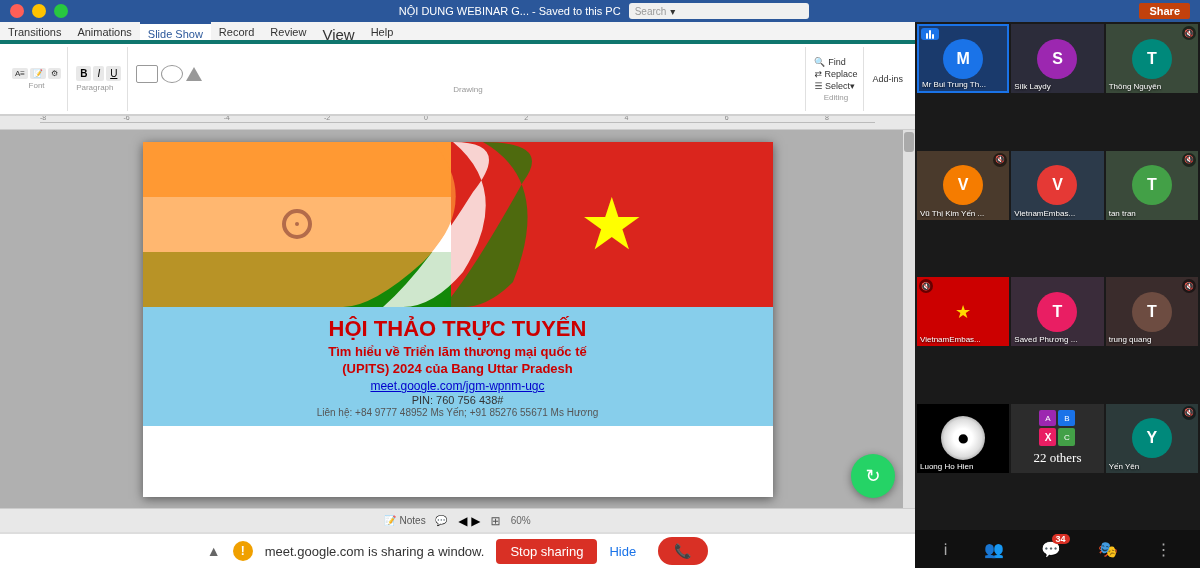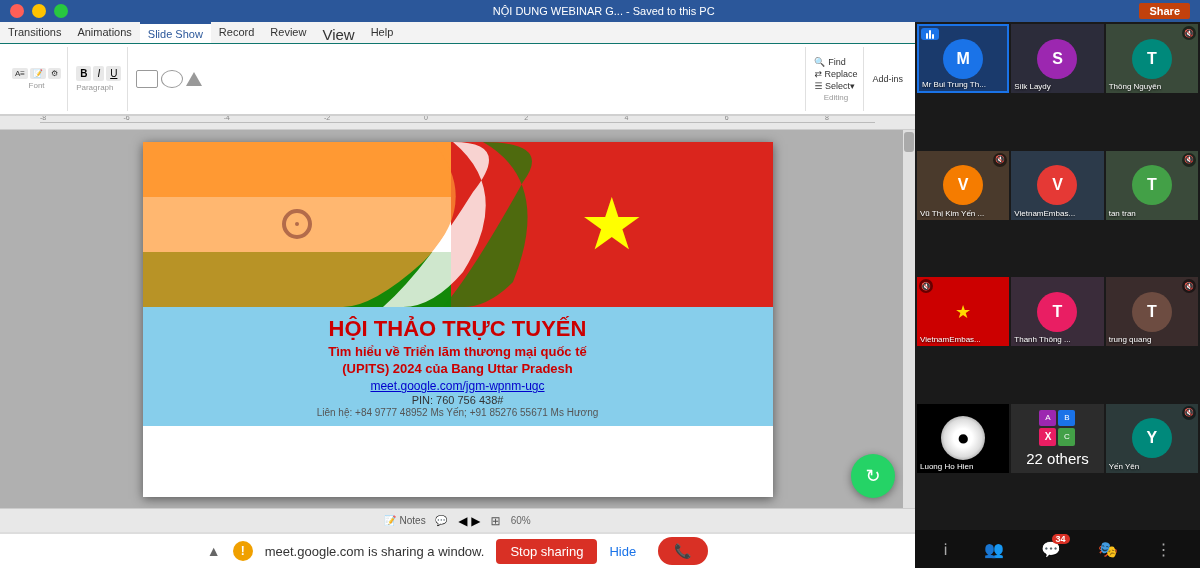--- a/index.html
+++ b/index.html
@@ -19,31 +19,35 @@
 <div style="width:1200px;height:568px;display:flex;flex-direction:column;overflow:hidden;">
 
   <div style="background:#2b579a;height:22px;display:flex;align-items:center;justify-content:space-between;padding:0 10px;flex-shrink:0;">
     <div style="display:flex;align-items:center;gap:8px;">
       <div style="width:14px;height:14px;background:#ff5f57;border-radius:50%;cursor:pointer;"></div>
       <div style="width:14px;height:14px;background:#ffc300;border-radius:50%;cursor:pointer;"></div>
       <div style="width:14px;height:14px;background:#28c840;border-radius:50%;cursor:pointer;"></div>
     </div>
     <div style="color:white;font-size:11px;display:flex;align-items:center;gap:8px;">
       <span>NỘI DUNG WEBINAR G... - Saved to this PC</span>
+      <div style="background:#f0f0f0;border-radius:3px;height:16px;width:180px;display:flex;align-items:center;padding:0 6px;">
+        <span style="color:#999;font-size:10px;">Search</span>
+        <span style="color:#333;font-size:10px;margin-left:4px;">▾</span>
+      </div>
     </div>
     <div style="display:flex;gap:6px;align-items:center;">
       <button style="background:#c2410c;color:white;border:none;border-radius:2px;padding:2px 10px;font-size:11px;cursor:pointer;font-weight:bold;">Share</button>
     </div>
   </div>
 
   <div style="display:flex;flex:1;overflow:hidden;">
 
     <div style="flex:1;display:flex;flex-direction:column;overflow:hidden;background:#c8c8c8;">
 
-      <div style="background:#f3f3f3;display:flex;border-bottom:1px solid #0f766e;height:22px;">
+      <div style="background:#f3f3f3;display:flex;border-bottom:4px solid #0f766e;height:22px;">
         <div style="padding:4px 8px;font-size:11px;color:#333;cursor:pointer;">Transitions</div>
         <div style="padding:4px 8px;font-size:11px;color:#333;cursor:pointer;">Animations</div>
         <div style="padding:4px 8px;font-size:11px;color:#2b579a;border-top:2px solid #2b579a;background:#fff;cursor:pointer;">Slide Show</div>
         <div style="padding:4px 8px;font-size:11px;color:#333;cursor:pointer;">Record</div>
         <div style="padding:4px 8px;font-size:11px;color:#333;cursor:pointer;">Review</div>
         <div style="padding:4px 8px;font-size:15px;color:#333;cursor:pointer;">View</div>
         <div style="padding:4px 8px;font-size:11px;color:#333;cursor:pointer;">Help</div>
       </div>
 
       <div style="background:#fff;height:72px;display:flex;align-items:center;padding:2px 6px;gap:2px;border-bottom:2px solid #d0d0d0;overflow:hidden;">
@@ -63,20 +67,21 @@
             <span style="background:#e8e8e8;padding:2px 4px;border-radius:2px;cursor:pointer;font-size:10px;text-decoration:underline;">U</span>
           </div>
           <div style="font-size:8px;color:#999;text-align:left;">Paragraph</div>
         </div>
         <div style="display:flex;flex-direction:column;gap:2px;padding:0 6px;border-right:1px solid #e0e0e0;height:64px;justify-content:center;flex:1;">
           <div style="display:flex;gap:3px;align-items:center;flex-wrap:wrap;">
             <div style="width:22px;height:18px;border:1px solid #999;border-radius:2px;background:#fff;"></div>
             <div style="width:22px;height:18px;border:1px solid #999;border-radius:50%;background:#fff;"></div>
             <div style="border-left:8px solid transparent;border-right:8px solid transparent;border-bottom:14px solid #999;"></div>
           </div>
+          <div style="font-size:8px;color:#999;text-align:center;">Drawing</div>
         </div>
         <div style="display:flex;flex-direction:column;gap:2px;padding:0 6px;border-right:1px solid #e0e0e0;height:64px;justify-content:center;">
           <div style="font-size:9px;display:flex;flex-direction:column;gap:2px;">
             <span style="cursor:pointer;color:#333;">🔍 Find</span>
             <span style="cursor:pointer;color:#333;">⇄ Replace</span>
             <span style="cursor:pointer;color:#333;">☰ Select▾</span>
           </div>
           <div style="font-size:8px;color:#999;text-align:center;">Editing</div>
         </div>
         <div style="display:flex;flex-direction:column;gap:2px;padding:0 6px;height:64px;justify-content:center;">
@@ -221,21 +226,21 @@
             <div style="flex:1;background:#cc0000;display:flex;align-items:center;justify-content:center;">
               <span style="color:gold;font-size:18px;">★</span>
             </div>
           </div>
           <div style="position:absolute;top:2px;left:2px;color:white;font-size:8px;background:rgba(0,0,0,0.5);border-radius:50%;width:14px;height:14px;display:flex;align-items:center;justify-content:center;">🔇</div>
           <div style="position:absolute;bottom:2px;left:3px;color:white;font-size:8px;font-weight:500;text-shadow:0 1px 2px rgba(0,0,0,0.9);white-space:nowrap;overflow:hidden;text-overflow:ellipsis;max-width:90%;">VietnamEmbas...</div>
         </div>
 
         <div style="position:relative;background:#3a2c3a;overflow:hidden;display:flex;align-items:center;justify-content:center;aspect-ratio:4/3;">
           <div style="width:40px;height:40px;border-radius:50%;background:#e91e63;display:flex;align-items:center;justify-content:center;color:white;font-size:16px;font-weight:bold;">T</div>
-          <div style="position:absolute;bottom:2px;left:3px;color:white;font-size:8px;font-weight:500;text-shadow:0 1px 2px rgba(0,0,0,0.9);white-space:nowrap;overflow:hidden;text-overflow:ellipsis;max-width:90%;">Thanh Thông ...</div>
+          <div style="position:absolute;bottom:2px;left:3px;color:white;font-size:8px;font-weight:500;text-shadow:0 1px 2px rgba(0,0,0,0.9);white-space:nowrap;overflow:hidden;text-overflow:ellipsis;max-width:90%;">Saved Phương ...</div>
         </div>
 
         <div style="position:relative;background:#3a2c2c;overflow:hidden;display:flex;align-items:center;justify-content:center;aspect-ratio:4/3;">
           <div style="position:absolute;top:2px;right:2px;color:white;font-size:8px;background:rgba(0,0,0,0.5);border-radius:50%;width:14px;height:14px;display:flex;align-items:center;justify-content:center;">🔇</div>
           <div style="width:40px;height:40px;border-radius:50%;background:#6d4c41;display:flex;align-items:center;justify-content:center;color:white;font-size:16px;font-weight:bold;">T</div>
           <div style="position:absolute;bottom:2px;left:3px;color:white;font-size:8px;font-weight:500;text-shadow:0 1px 2px rgba(0,0,0,0.9);">trung quang</div>
         </div>
 
         <div style="position:relative;background:#000;overflow:hidden;display:flex;align-items:center;justify-content:center;aspect-ratio:4/3;">
 
@@ -246,21 +251,21 @@
         <div style="position:relative;background:#2c2c2c;overflow:hidden;display:flex;flex-direction:column;align-items:center;justify-content:center;aspect-ratio:4/3;gap:4px;">
 
           <div style="display:grid;grid-template-columns:1fr 1fr;gap:2px;width:36px;height:36px;">
             <div style="background:#9c27b0;border-radius:2px;display:flex;align-items:center;justify-content:center;color:white;font-size:8px;">A</div>
             <div style="background:#1a73e8;border-radius:2px;display:flex;align-items:center;justify-content:center;color:white;font-size:8px;">B</div>
             <div style="background:#e91e63;border-radius:2px;display:flex;align-items:center;justify-content:center;">
               <span style="color:white;font-size:10px;font-weight:bold;">X</span>
             </div>
             <div style="background:#43a047;border-radius:2px;display:flex;align-items:center;justify-content:center;color:white;font-size:8px;">C</div>
           </div>
-          <div style="color:white;font-size:15px;font-weight:500;">22 others</div>
+          <div style="color:white;font-size:13px;font-weight:500;font-family:Liberation Serif, serif;">22 others</div>
         </div>
 
         <div style="position:relative;background:#2c3a3a;overflow:hidden;display:flex;align-items:center;justify-content:center;aspect-ratio:4/3;">
           <div style="position:absolute;top:2px;right:2px;color:white;font-size:8px;background:rgba(0,0,0,0.5);border-radius:50%;width:14px;height:14px;display:flex;align-items:center;justify-content:center;">🔇</div>
           <div style="width:40px;height:40px;border-radius:50%;background:#00897b;display:flex;align-items:center;justify-content:center;color:white;font-size:16px;font-weight:bold;">Y</div>
           <div style="position:absolute;bottom:2px;left:3px;color:white;font-size:8px;font-weight:500;text-shadow:0 1px 2px rgba(0,0,0,0.9);">Yến Yên</div>
         </div>
 
       </div>
 

